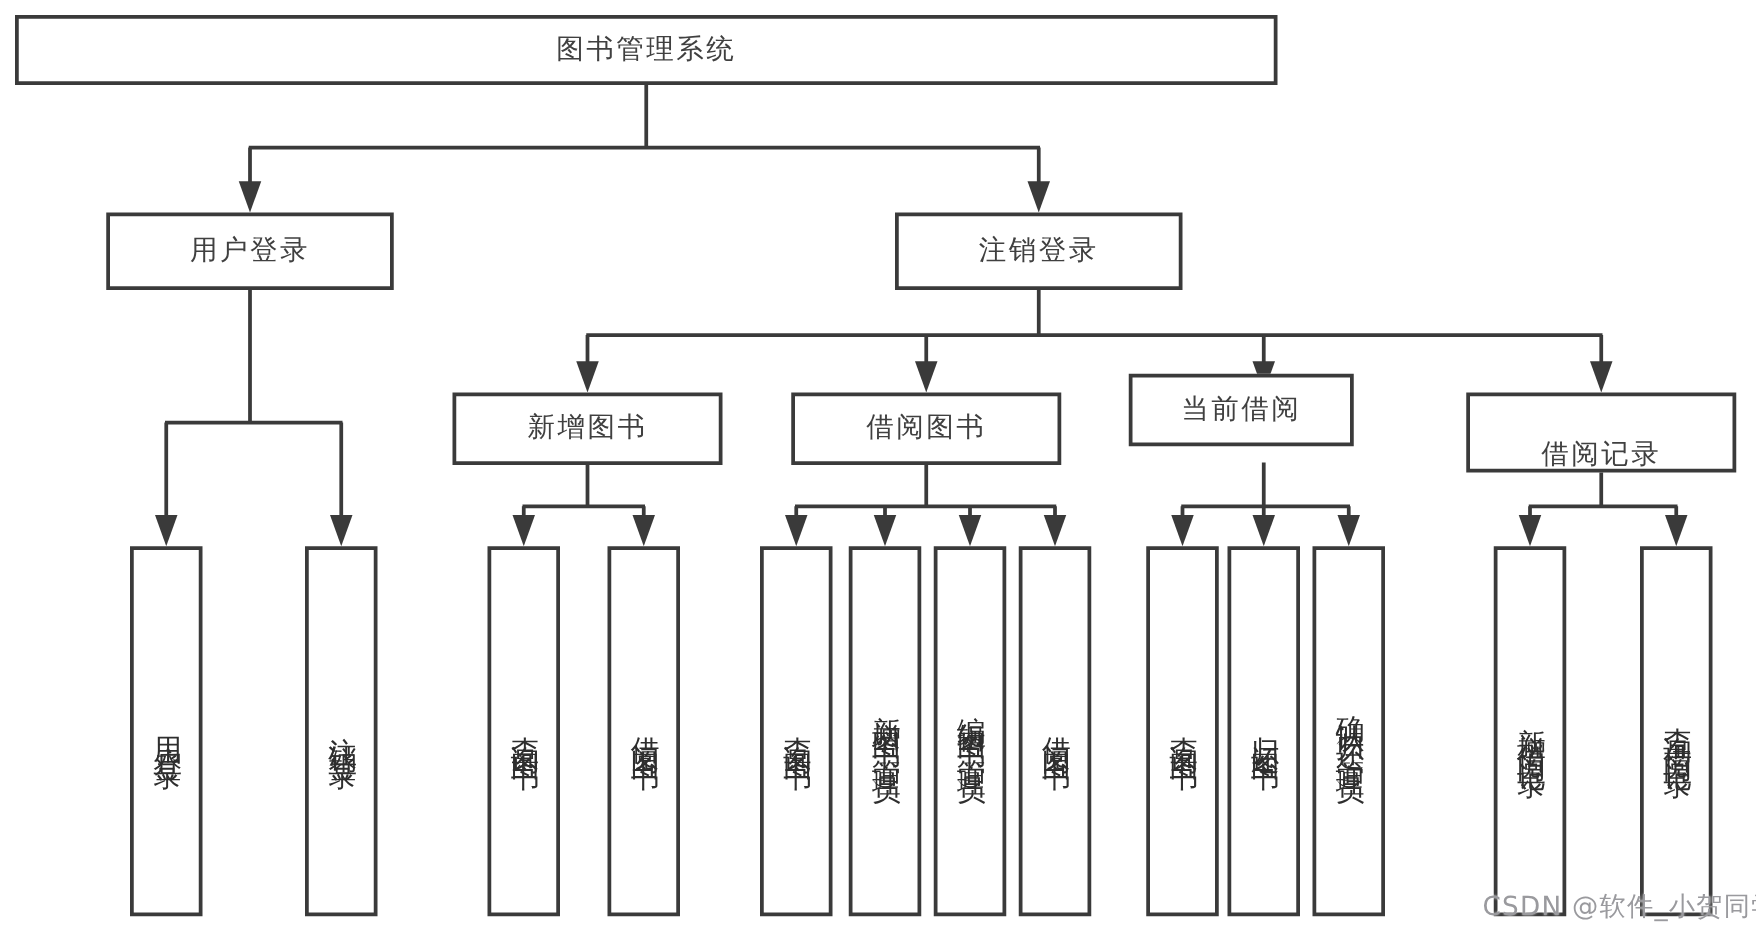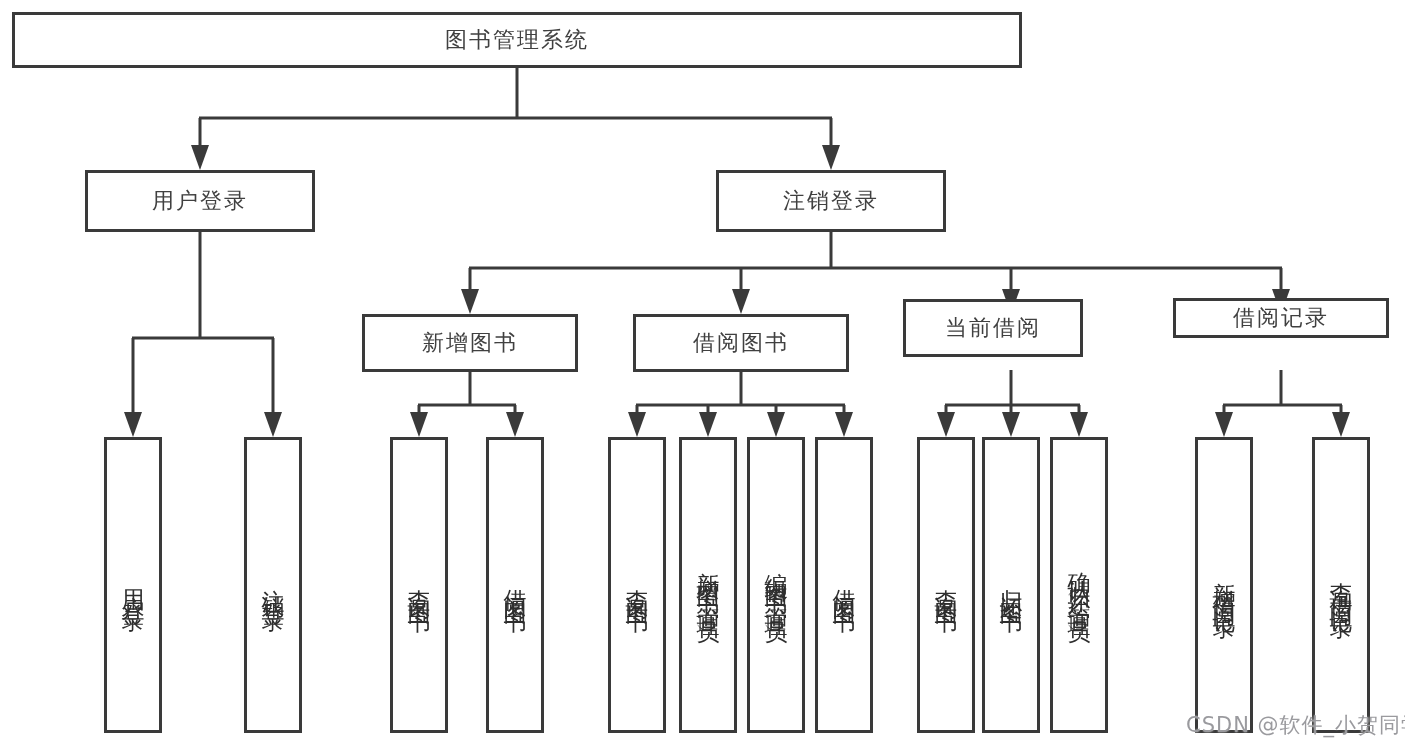--- a/index.html
+++ b/index.html
@@ -113,21 +113,21 @@
 
   <div class="hbox" style="left:362px; top:314px; width:216px; height:58px;">
     <span class="hlabel">新增图书</span>
   </div>
   <div class="hbox" style="left:633px; top:314px; width:216px; height:58px;">
     <span class="hlabel">借阅图书</span>
   </div>
   <div class="hbox" style="left:903px; top:299px; width:180px; height:58px;">
     <span class="hlabel">当前借阅</span>
   </div>
-  <div class="hbox" style="left:1173px; top:298px; width:216px; height:40px;">
+  <div class="hbox" style="left:1173px; top:314px; width:216px; height:64px;align-items:flex-end;">
     <span class="hlabel">借阅记录</span>
   </div>
 
   <div class="vbox" style="left:104px;">
     <span class="vlabel">用户登录</span>
   </div>
   <div class="vbox" style="left:244px;">
     <span class="vlabel">注销登录</span>
   </div>
 

